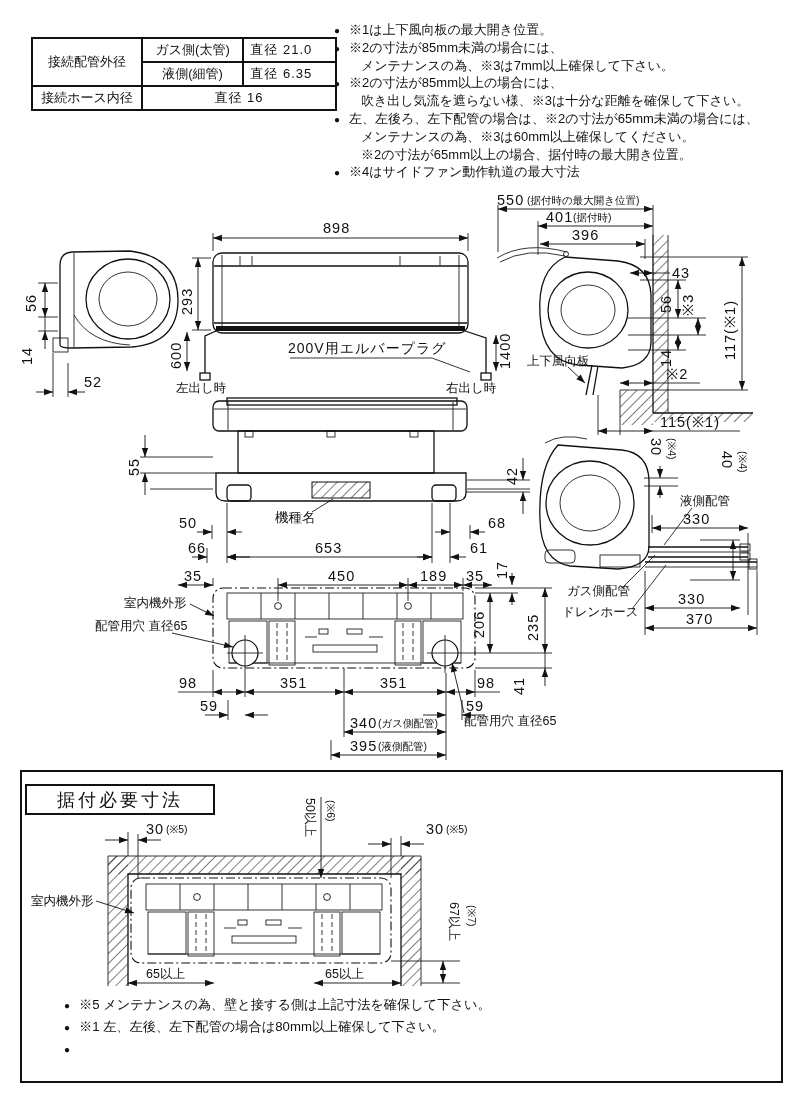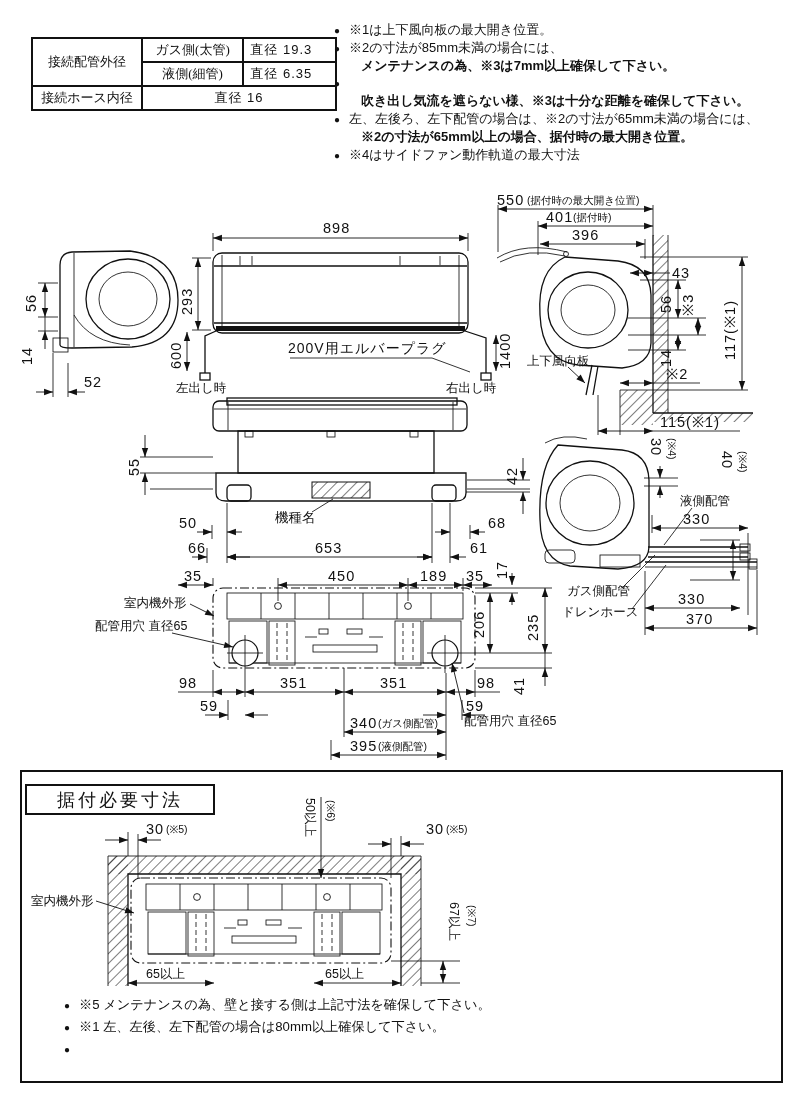--- a/index.html
+++ b/index.html
@@ -2,28 +2,28 @@
 <html><head>
 <meta charset="utf-8">
 <style>
   html,body{margin:0;padding:0;background:#fff;}
   #page{position:relative;width:801px;height:1102px;background:#fff;overflow:hidden;
         font-family:"Liberation Sans",sans-serif;color:#111;}
   
   #spec{position:absolute;left:31px;top:37px;width:306px;border-collapse:collapse;}
   #spec td{border:2px solid #111;font-size:13px;padding:1px 4px;height:20px;white-space:nowrap;}
   #spec .c1{width:104px;text-align:center;}
-  #spec .c2{width:100px;text-align:center;font-family:Liberation Serif, serif;}
+  #spec .c2{width:100px;text-align:center;}
   #spec .c3{width:90px;text-align:left;padding-left:6px;letter-spacing:1px;}
   
   #topnotes{position:absolute;left:334px;top:22px;width:465px;}
   .nrow{display:flex;font-size:13px;line-height:16.8px;white-space:nowrap;}
   .nrow .b{width:15px;font-size:10px;padding-top:1px;}
   .nrow.cont .b{visibility:hidden;}
-  .nrow.cont{padding-left:12px;font-weight:bold;}
+  .nrow.cont{padding-left:12px;}
   
   #ibox{position:absolute;left:20px;top:770px;width:759px;height:309px;border:2px solid #111;}
   #ititle{position:absolute;left:3px;top:12px;width:186px;height:27px;border:2px solid #111;
           font-size:18px;letter-spacing:3px;display:flex;align-items:center;justify-content:center;}
   #inotes{position:absolute;left:42px;top:222px;}
   #inotes .nrow{font-size:13.2px;line-height:21px;}
   svg{position:absolute;left:0;top:0;}
   svg text{fill:#111;font-family:"Liberation Sans",sans-serif;}
   .n{font-size:14.5px;letter-spacing:1px;}
   .nn{font-size:10.5px;}
@@ -37,21 +37,21 @@
 </head>
 <body>
 
 <div id="page">
 
   <table id="spec">
     <tbody>
         <tr>
       <td class="c1" rowspan="2">接続配管外径</td>
       <td class="c2">ガス側(太管)</td>
-      <td class="c3">直径 19.3</td>
+      <td class="c3">直径 21.0</td>
     </tr>
     <tr>
       <td class="c2">液側(細管)</td>
       <td class="c3">直径 6.35</td>
     </tr>
     <tr>
       <td class="c1">接続ホース内径</td>
       <td colspan="2" style="text-align:center;letter-spacing:1px;margin-left:44px;">直径 16</td>
     </tr>
   </tbody>
@@ -65,28 +65,33 @@
     <div class="nrow">
         <span class="b">●</span>
         <span>※2の寸法が85mm未満の場合には、</span>
       </div>
     <div class="nrow cont">
         <span class="b">●</span>
         <span>メンテナンスの為、※3は7mm以上確保して下さい。</span>
       </div>
     <div class="nrow">
         <span class="b">●</span>
+        <span>※2の寸法が85mm以上の場合には、</span>
       </div>
     <div class="nrow cont">
         <span class="b">●</span>
         <span>吹き出し気流を遮らない様、※3は十分な距離を確保して下さい。</span>
       </div>
     <div class="nrow">
         <span class="b">●</span>
         <span>左、左後ろ、左下配管の場合は、※2の寸法が65mm未満の場合には、</span>
+      </div>
+    <div class="nrow cont">
+        <span class="b">●</span>
+        <span>メンテナンスの為、※3は60mm以上確保してください。</span>
       </div>
     <div class="nrow cont">
         <span class="b">●</span>
         <span>※2の寸法が65mm以上の場合、据付時の最大開き位置。</span>
       </div>
     <div class="nrow">
         <span class="b">●</span>
         <span>※4はサイドファン動作軌道の最大寸法</span>
       </div>
   </div>

